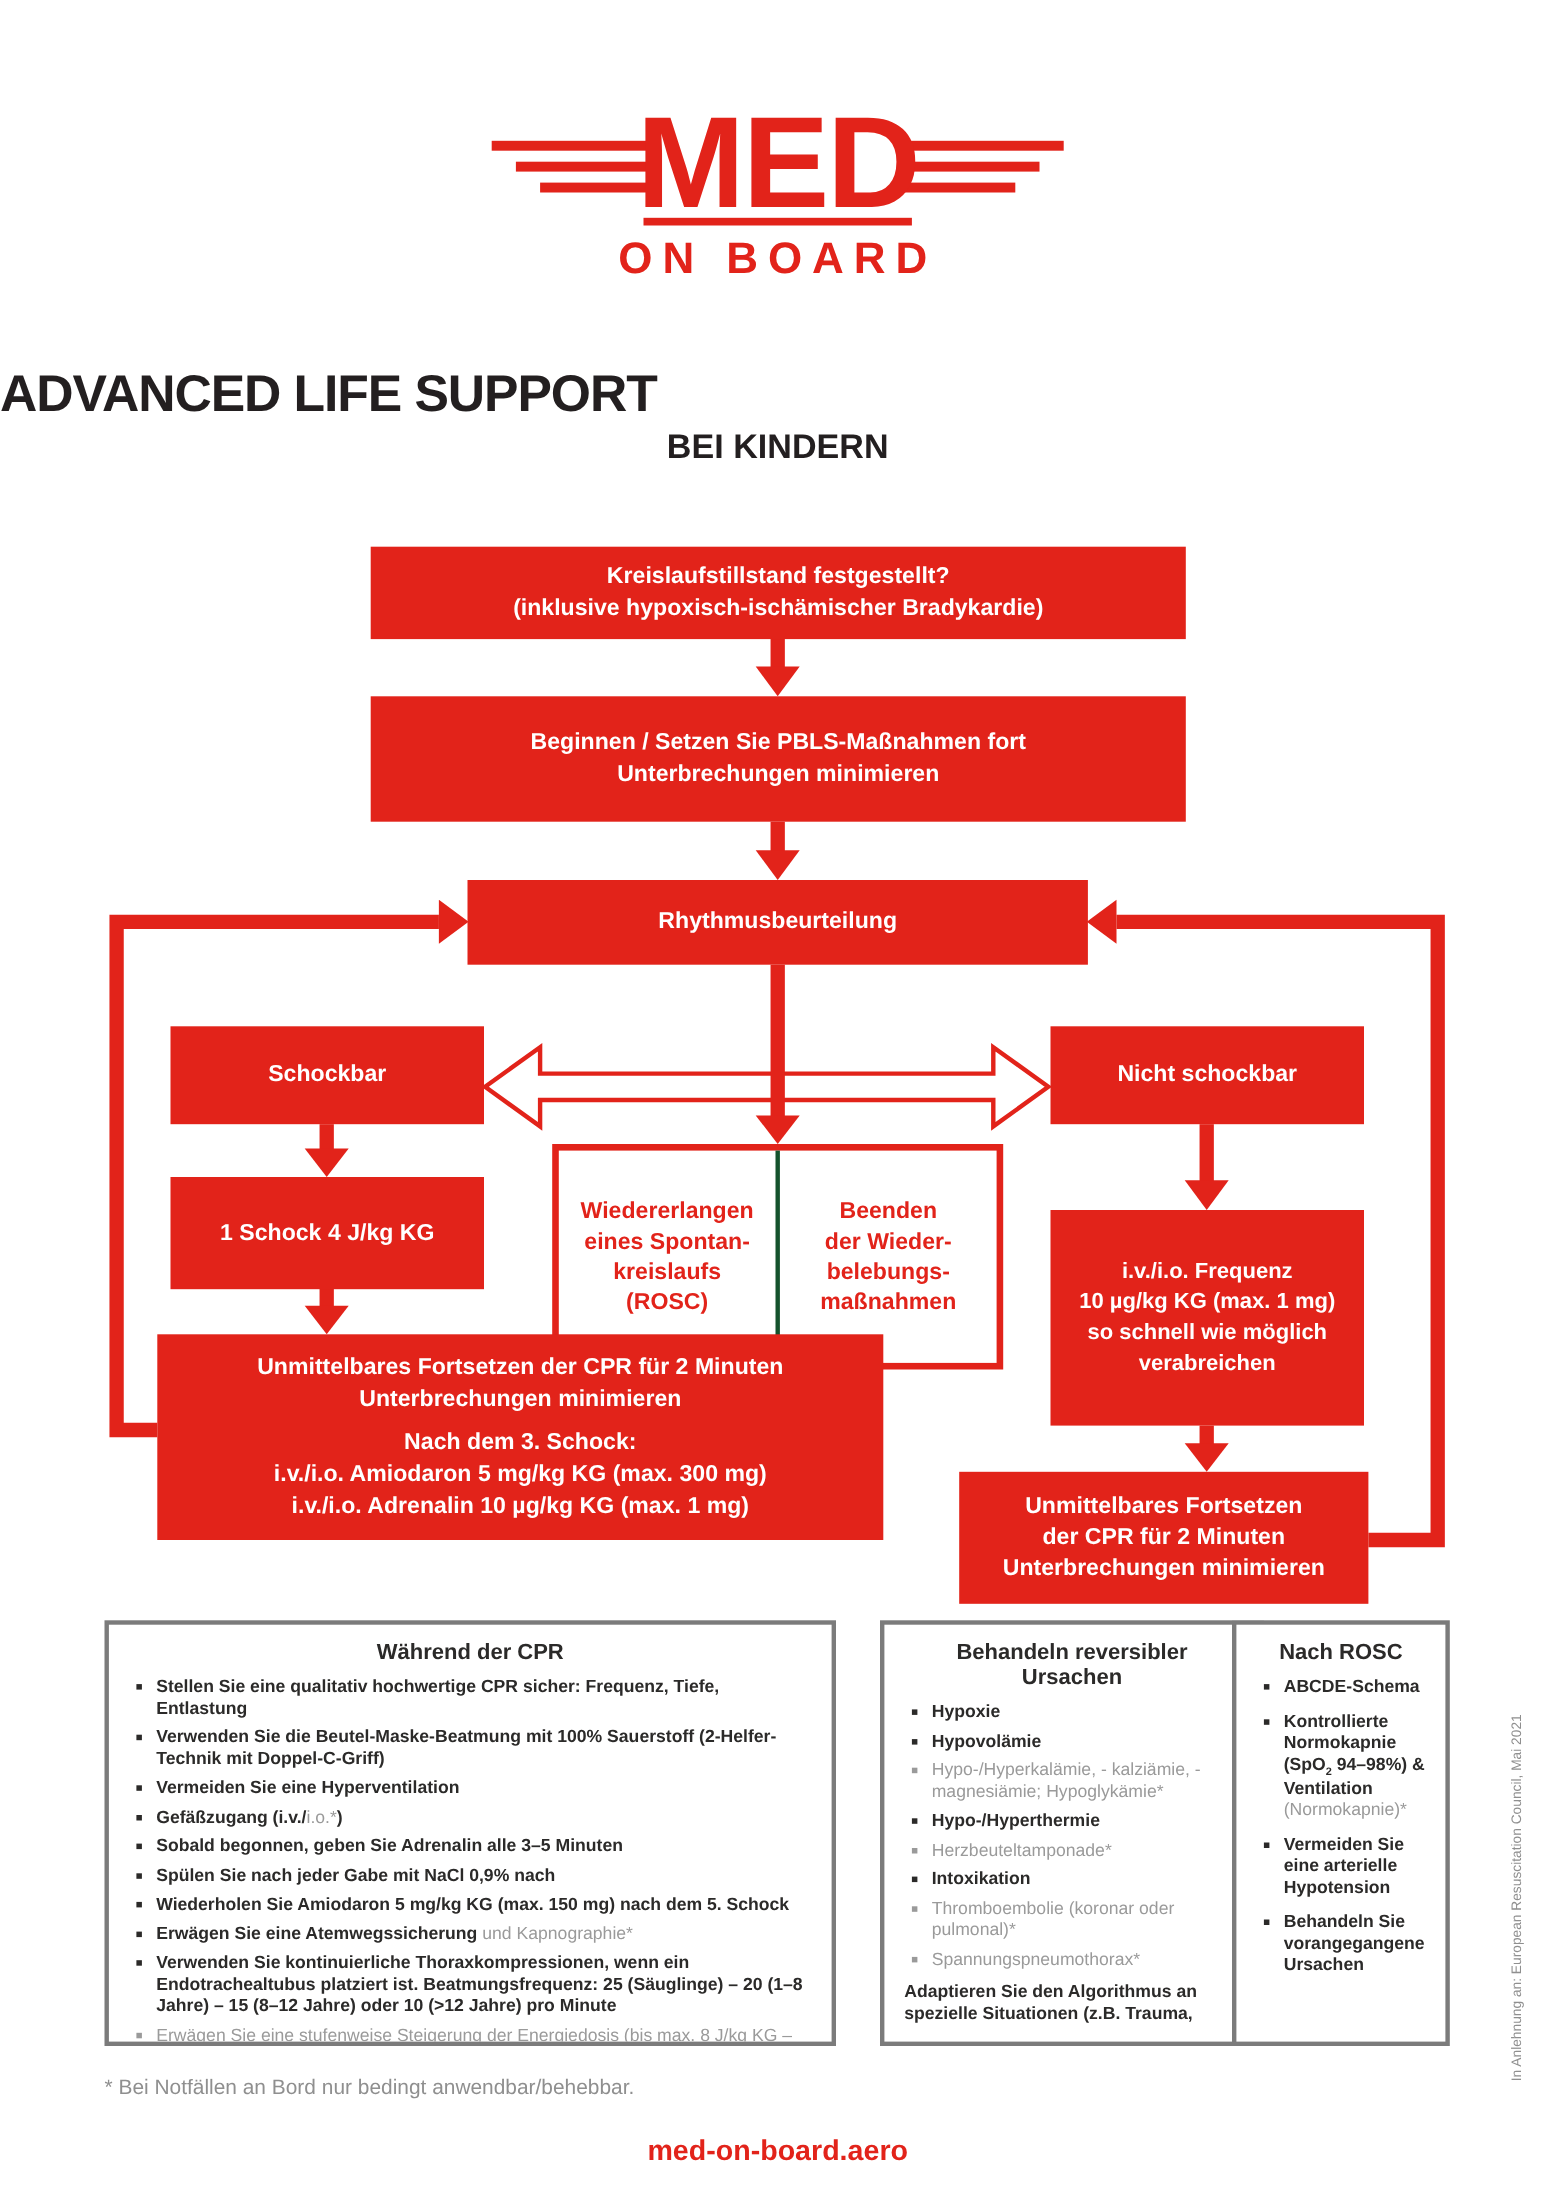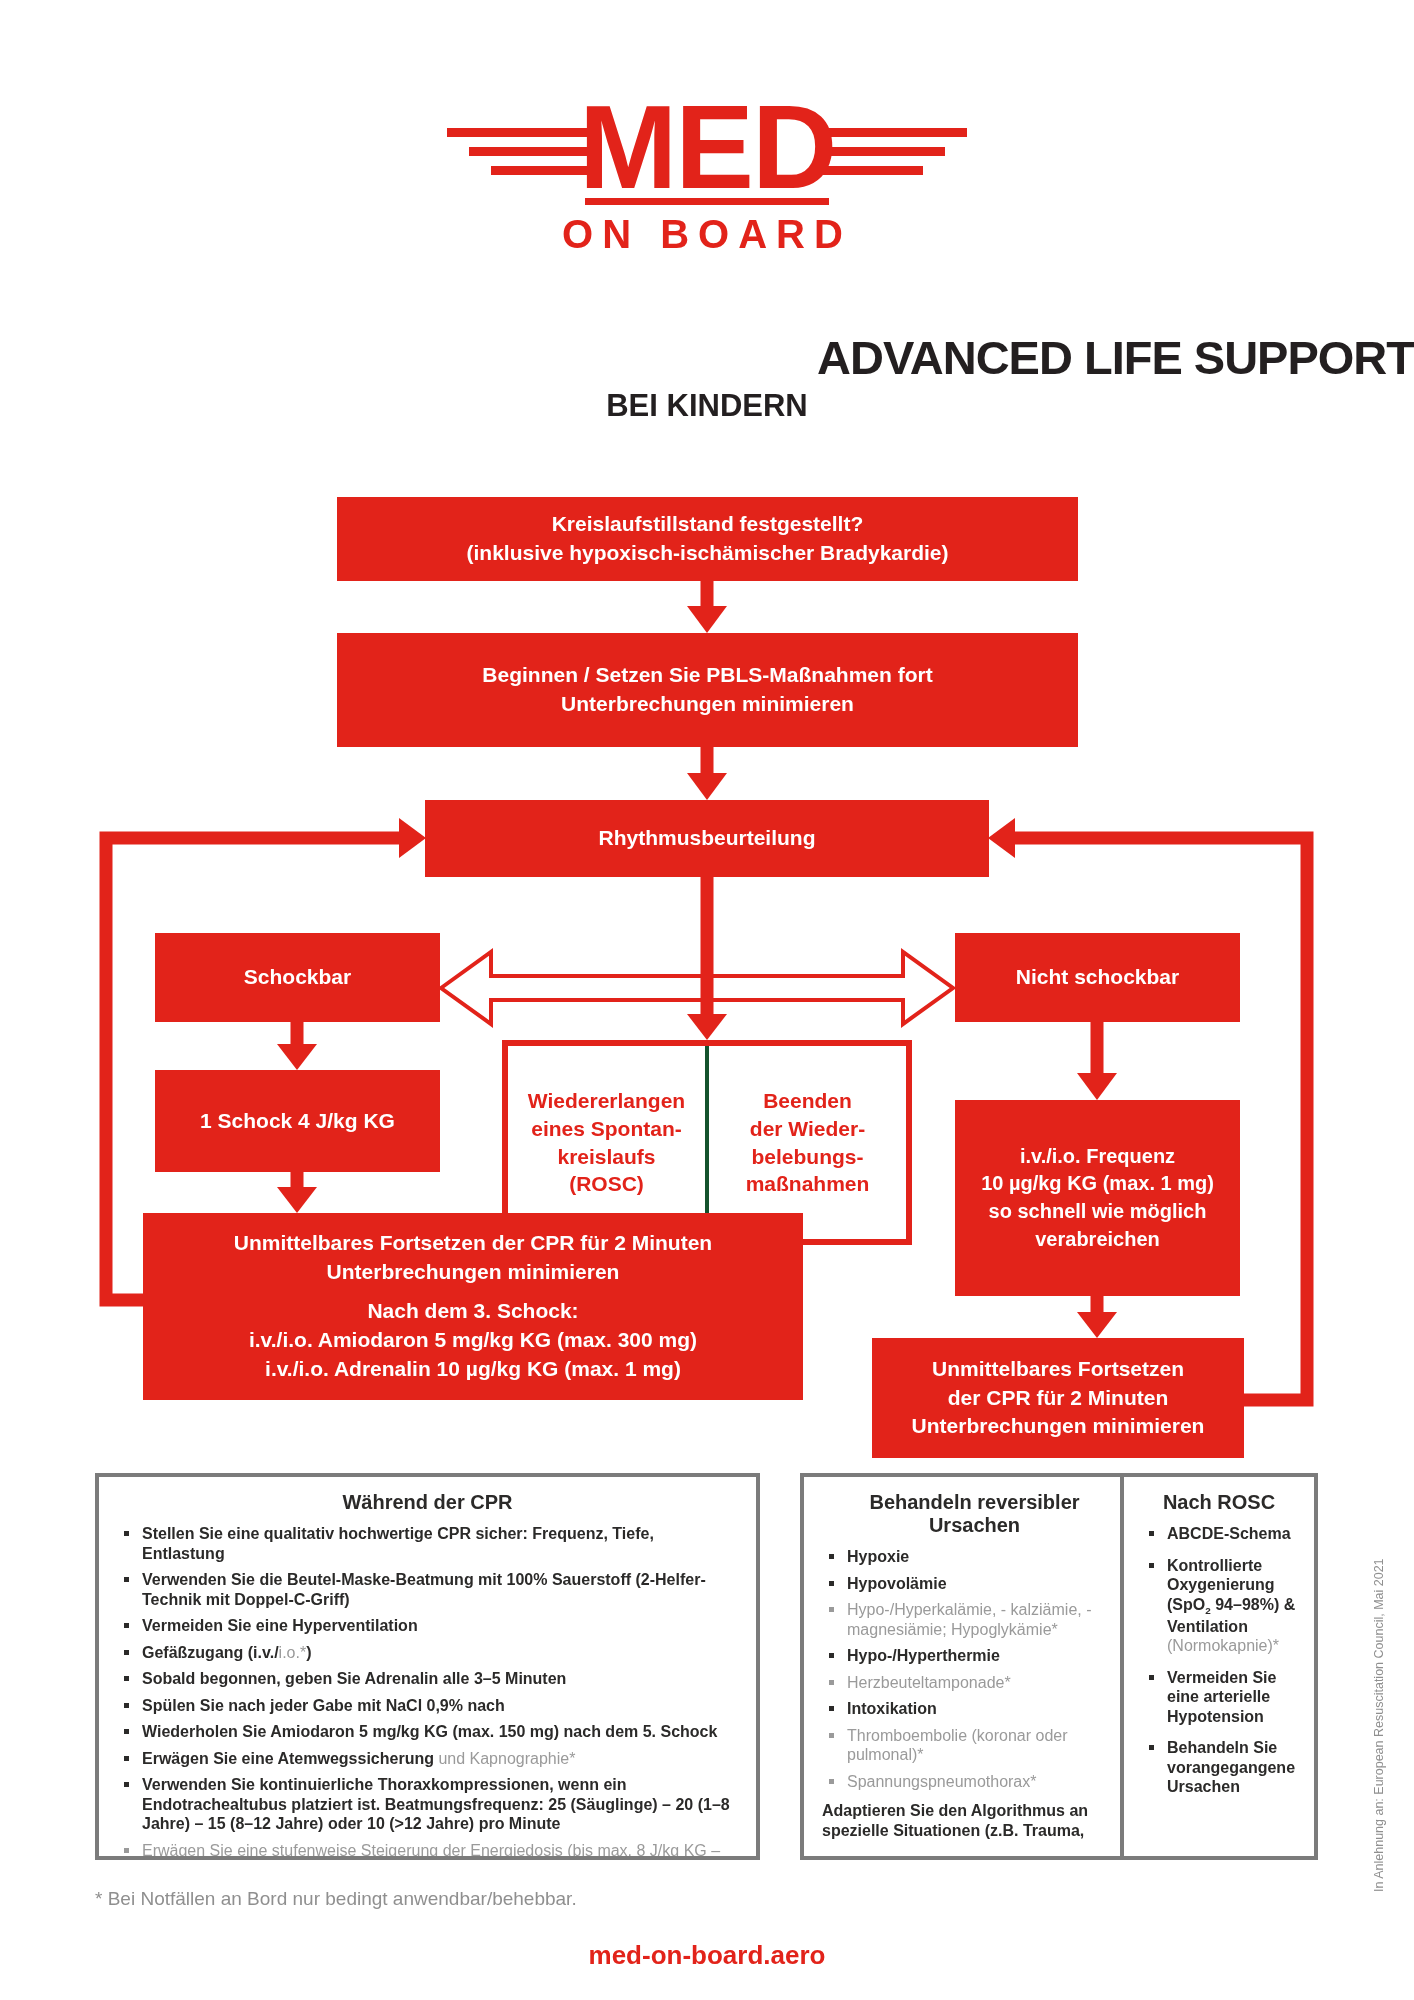--- a/index.html
+++ b/index.html
@@ -1,20 +1,20 @@
 <!DOCTYPE html>
 <html><head>
 <meta charset="utf-8">
 <style>
   html,body{margin:0;padding:0;background:#fff;}
   .page{position:relative;width:1414px;height:2000px;background:#fff;overflow:hidden;
         font-family:"Liberation Sans",sans-serif;color:#2b2a29;}
   .arrows{position:absolute;left:0;top:0;z-index:1;}
   .logo{position:absolute;left:437px;top:72px;width:540px;height:190px;z-index:2;}
-  .title{position:absolute;left:0;right:0;top:330px;text-align:right;font-size:47px;
+  .title{position:absolute;left:0;right:0;top:330px;text-align:left;font-size:47px;
          font-weight:800;letter-spacing:-1px;color:#231f20;z-index:2;}
   .subtitle{position:absolute;left:0;right:0;top:388px;text-align:center;font-size:31px;
          font-weight:700;letter-spacing:0;color:#231f20;z-index:2;}
   .rbox{position:absolute;background:#e2231a;color:#fff;font-weight:700;font-size:21px;
         line-height:1.38;display:flex;flex-direction:column;justify-content:center;
         text-align:center;z-index:2;padding:4px 8px;box-sizing:border-box;}
   .rbox .gap{margin-top:10px;}
   .wpair{position:absolute;display:flex;background:#fff;border:6px solid #e2231a;
          box-sizing:border-box;z-index:2;}
   .wcell{flex:1;display:flex;flex-direction:column;justify-content:center;text-align:center;
@@ -197,21 +197,21 @@
       <li class="g"><span>Thromboembolie (koronar oder pulmonal)*</span></li>
       <li class="g"><span>Spannungspneumothorax*</span></li>
     </ul>
     <p class="note"><span>Adaptieren Sie den Algorithmus an spezielle Situationen (z.B. Trauma,</span> </p>
   </div>
 
   <div class="panel bigger" style="left:1120px;top:1473px;width:198px">
     <h3>Nach ROSC</h3>
     <ul>
       <li><span>ABCDE-Schema</span></li>
-      <li><span>Kontrollierte Oxygenierung (SpO</span><sub>2</sub><span> 94–98%) &amp; Ventilation </span><span class="gray">(Normokapnie)*</span></li>
+      <li><span>Kontrollierte Normokapnie (SpO</span><sub>2</sub><span> 94–98%) &amp; Ventilation </span><span class="gray">(Normokapnie)*</span></li>
       <li><span>Vermeiden Sie eine arterielle Hypotension</span></li>
       <li><span>Behandeln Sie vorangegangene Ursachen</span></li>
     </ul>
   </div>
 
   <div class="footnote">* Bei Notfällen an Bord nur bedingt anwendbar/behebbar.</div>
   <div class="website">med-on-board.aero</div>
   <div class="attribution">In Anlehnung an: European Resuscitation Council, Mai 2021</div>
 
 </div>

